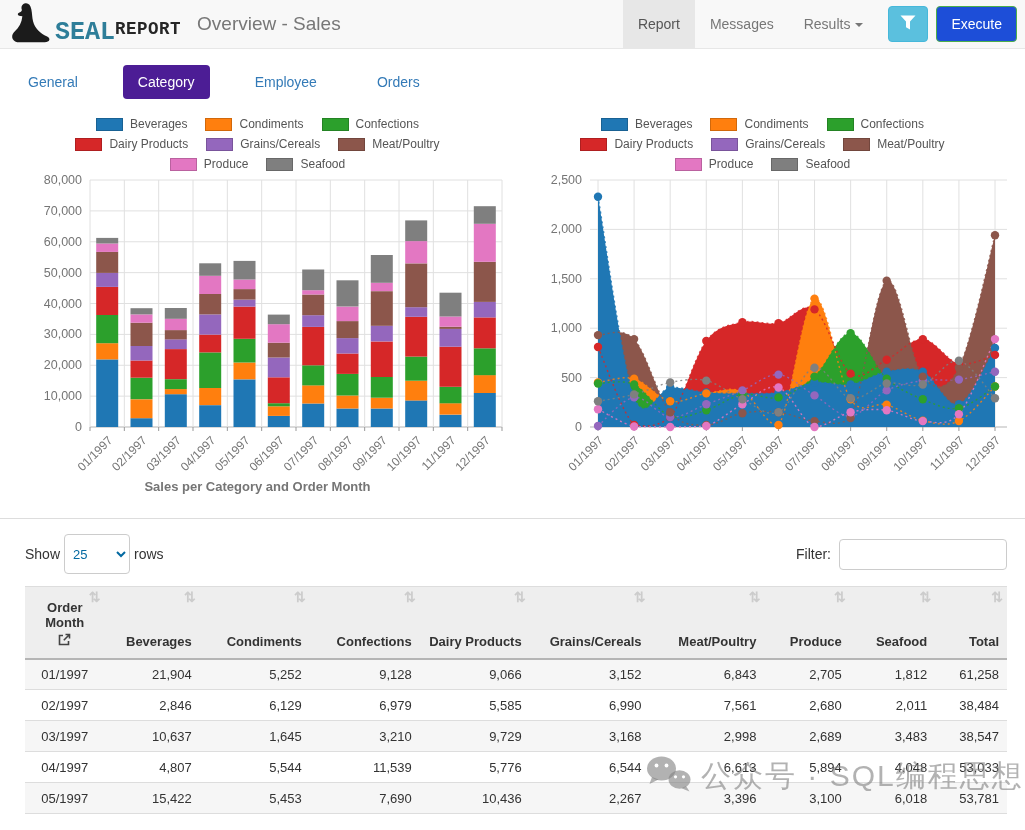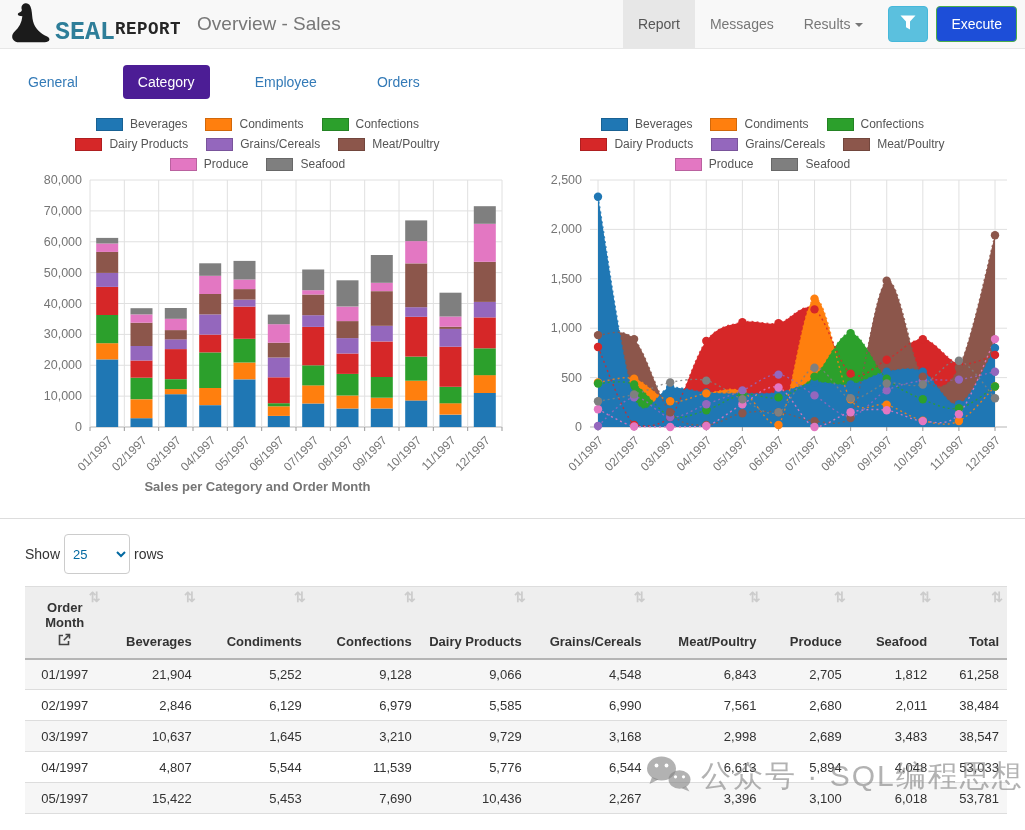--- a/index.html
+++ b/index.html
@@ -518,20 +518,24 @@
 </div>
 
 <hr class="section-divider">
 
 <div class="table-controls">
   <div class="show-rows">
     <span>Show</span>
     <select id="page-size-select"><option>25</option></select>
     <span>rows</span>
   </div>
+  <div class="filter-box">
+    <span>Filter:</span>
+    <input id="filter-input" value="" style="">
+  </div>
 </div>
 
 <div class="table-wrap">
   <table id="data-table">
       <colgroup>
         <col style="width: 8.1%;">
         <col style="width: 9.7%;">
         <col style="width: 11.2%;">
         <col style="width: 11.2%;">
         <col style="width: 11.2%;">
@@ -589,21 +593,21 @@
           </th>
         </tr>
       </thead>
       <tbody>
         <tr>
           <td class="col-0">01/1997</td>
           <td class="col-1">21,904</td>
           <td class="col-2">5,252</td>
           <td class="col-3">9,128</td>
           <td class="col-4">9,066</td>
-          <td class="col-5">4,548</td>
+          <td class="col-5">3,152</td>
           <td class="col-6">6,843</td>
           <td class="col-7">2,705</td>
           <td class="col-8">1,812</td>
           <td class="col-9">61,258</td>
         </tr>
         <tr>
           <td class="col-0">02/1997</td>
           <td class="col-1">2,846</td>
           <td class="col-2">6,129</td>
           <td class="col-3">6,979</td>

